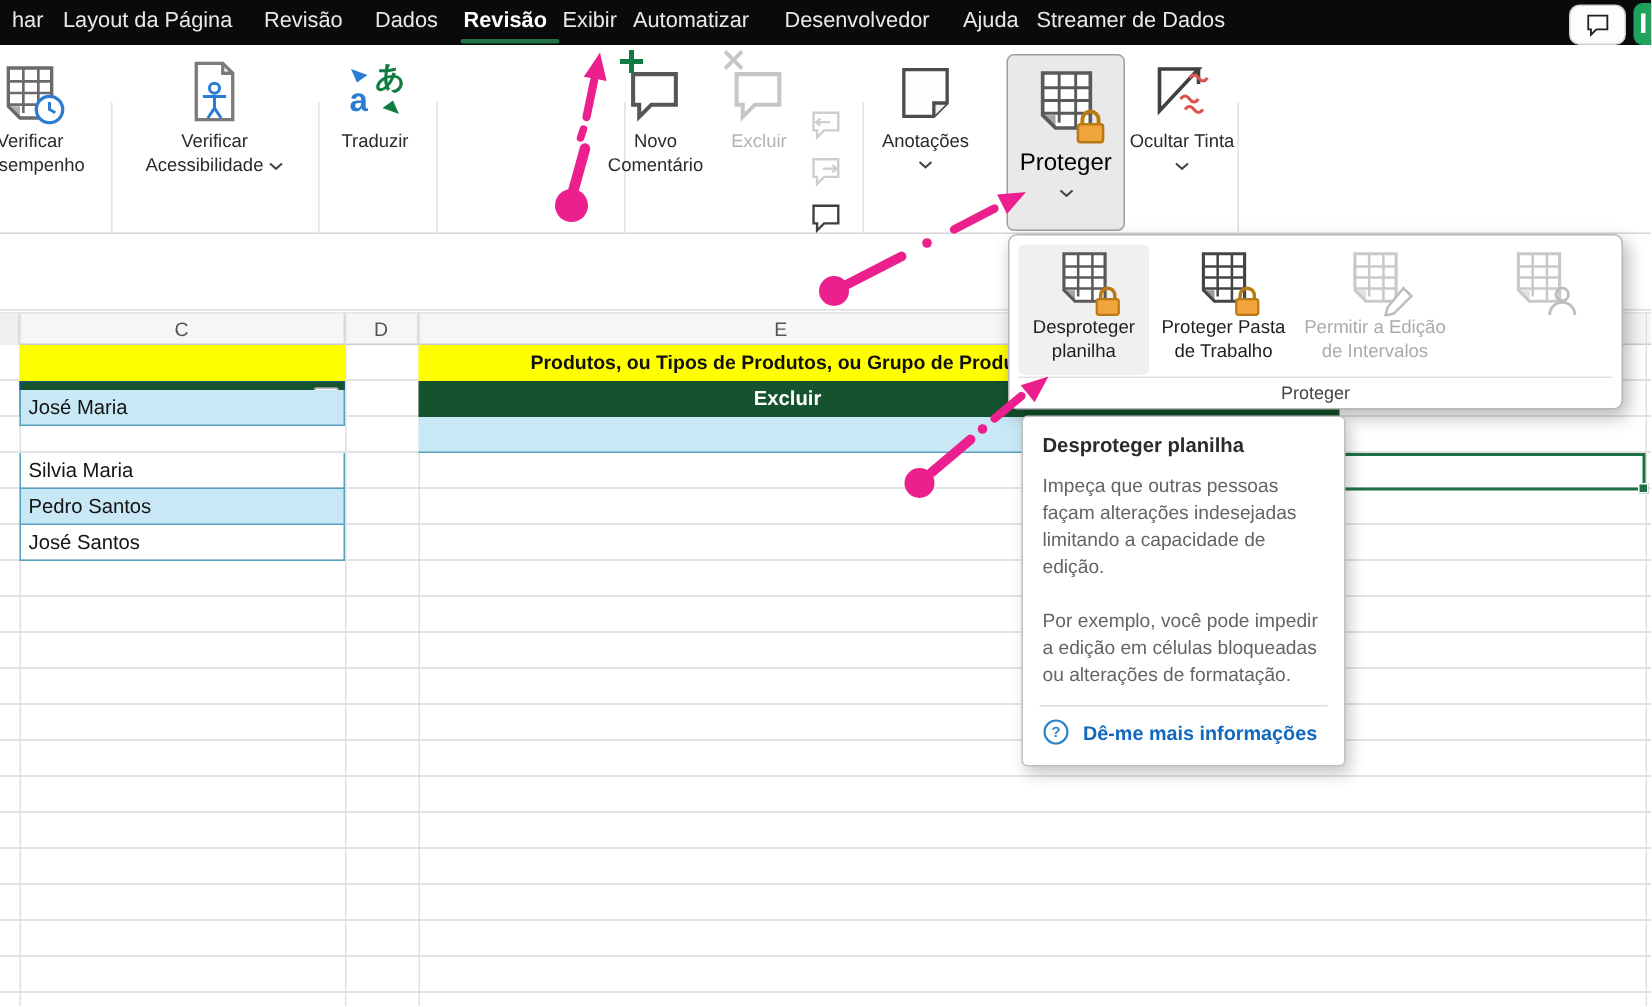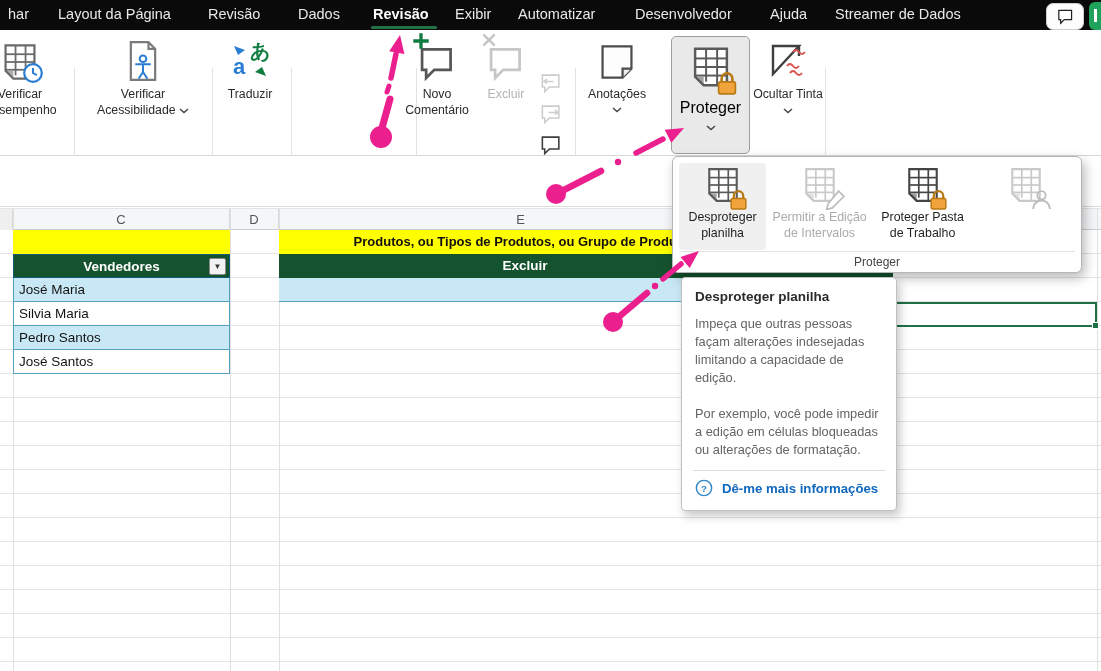--- a/index.html
+++ b/index.html
@@ -2,21 +2,21 @@
 <html><head>
 <meta charset="utf-8">
 <style>
   * { margin:0; padding:0; box-sizing:border-box; }
   html,body { width:1101px; height:671px; overflow:hidden; background:#fff;
               font-family:"Liberation Sans", sans-serif; }
   .app { position:relative; width:1101px; height:671px; background:#fff; overflow:hidden; }
 
   
   .menubar { position:absolute; left:0; top:0; width:1101px; height:30px; background:#0a0a0a;
-             display:flex; align-items:center; gap:20px; padding-left:8px; }
+             display:flex; align-items:center; gap:4px; padding-left:8px; }
   .menu-item { color:#e9e9e9; font-size:14.5px; white-space:nowrap; position:relative;
                height:30px; line-height:29px; }
   .menu-item.selected { color:#fff; font-weight:600; }
   .menu-item.selected .tab-underline { position:absolute; left:-2px; right:-2px; bottom:1px;
                height:3.5px; background:#217346; border-radius:2px; }
   .title-btn { position:absolute; top:3px; width:38px; height:27px; background:#fdfdfd;
                border:1.5px solid #cfcfcf; border-radius:7px; display:flex;
                align-items:center; justify-content:center; }
   .green-sliver { position:absolute; right:0; top:2px; width:12px; height:28px;
                background:#1FA35C; border-radius:6px 0 0 6px; }
@@ -322,21 +322,21 @@
 
     <div class="cell teal" style="left:13px; top:98px; width:217px; border:1px solid #15597a">
       <span>Vendedores</span>
       <div class="filter-btn">▼</div>
     </div>
     <div class="cell teal" style="left:279px; top:98px; width:614px"></div>
     <div class="banner-txt" style="left:279px; top:98px; width:492px; color:#fff; font-size:13.5px">Excluir</div>
 
     <div class="cell rowblue" style="left:279px; top:122px; width:614px; border-bottom:1px solid #58A0C0"></div>
 
-    <div class="c-row rowblue" style="top:122px">José Maria</div>
+    <div class="c-row rowblue" style="top:104px">José Maria</div>
     <div class="c-row rowblue" style="top:170px">Pedro Santos</div>
     <div class="c-row" style="top:146px">Silvia Maria</div>
     <div class="c-row" style="top:194px">José Santos</div>
 
     <div class="selection">
       <div class="handle"></div>
     </div>
   </div>
 
   <div class="dropdown">
@@ -345,41 +345,41 @@
         <div class="icon-stack">
           <svg width="38" height="38" viewBox="0 0 36 36" style="color:#5a5a5a">
               <use href="#s-sheet"></use>
             </svg>
           <svg class="icon-badge" style="right:-7px; bottom:-2px" width="21" height="21" viewBox="0 0 20 20">
               <use href="#s-lock"></use>
             </svg>
         </div>
         <div class="ddlabel">Desproteger planilha</div>
       </div>
+      <div class="dd-item" style="width:96px; margin-left:2px">
+        <div class="icon-stack">
+          <svg width="38" height="38" viewBox="0 0 36 36" style="color:#454545">
+              <use href="#s-sheet"></use>
+            </svg>
+          <svg class="icon-badge" style="right:-7px; bottom:-2px" width="21" height="21" viewBox="0 0 20 20">
+              <use href="#s-lock"></use>
+            </svg>
+        </div>
+        <div class="ddlabel">Proteger Pasta de Trabalho</div>
+      </div>
       <div class="dd-item disabled" style="width:108px">
         <div class="icon-stack">
           <svg width="38" height="38" viewBox="0 0 36 36" style="color:#c9c9c9">
               <use href="#s-sheet"></use>
             </svg>
           <svg class="icon-badge" style="right:-7px; bottom:-2px" width="21" height="21" viewBox="0 0 20 20">
               <use href="#s-pencil"></use>
             </svg>
         </div>
         <div class="ddlabel">Permitir a Edição de Intervalos</div>
-      </div>
-      <div class="dd-item" style="width:96px; margin-left:2px">
-        <div class="icon-stack">
-          <svg width="38" height="38" viewBox="0 0 36 36" style="color:#454545">
-              <use href="#s-sheet"></use>
-            </svg>
-          <svg class="icon-badge" style="right:-7px; bottom:-2px" width="21" height="21" viewBox="0 0 20 20">
-              <use href="#s-lock"></use>
-            </svg>
-        </div>
-        <div class="ddlabel">Proteger Pasta de Trabalho</div>
       </div>
       <div class="dd-item disabled" style="width:112px">
         <div class="icon-stack">
           <svg width="38" height="38" viewBox="0 0 36 36" style="color:#c9c9c9">
               <use href="#s-sheet"></use>
             </svg>
           <svg class="icon-badge" style="right:-7px; bottom:-2px" width="21" height="21" viewBox="0 0 20 20">
               <use href="#s-person"></use>
             </svg>
         </div>

